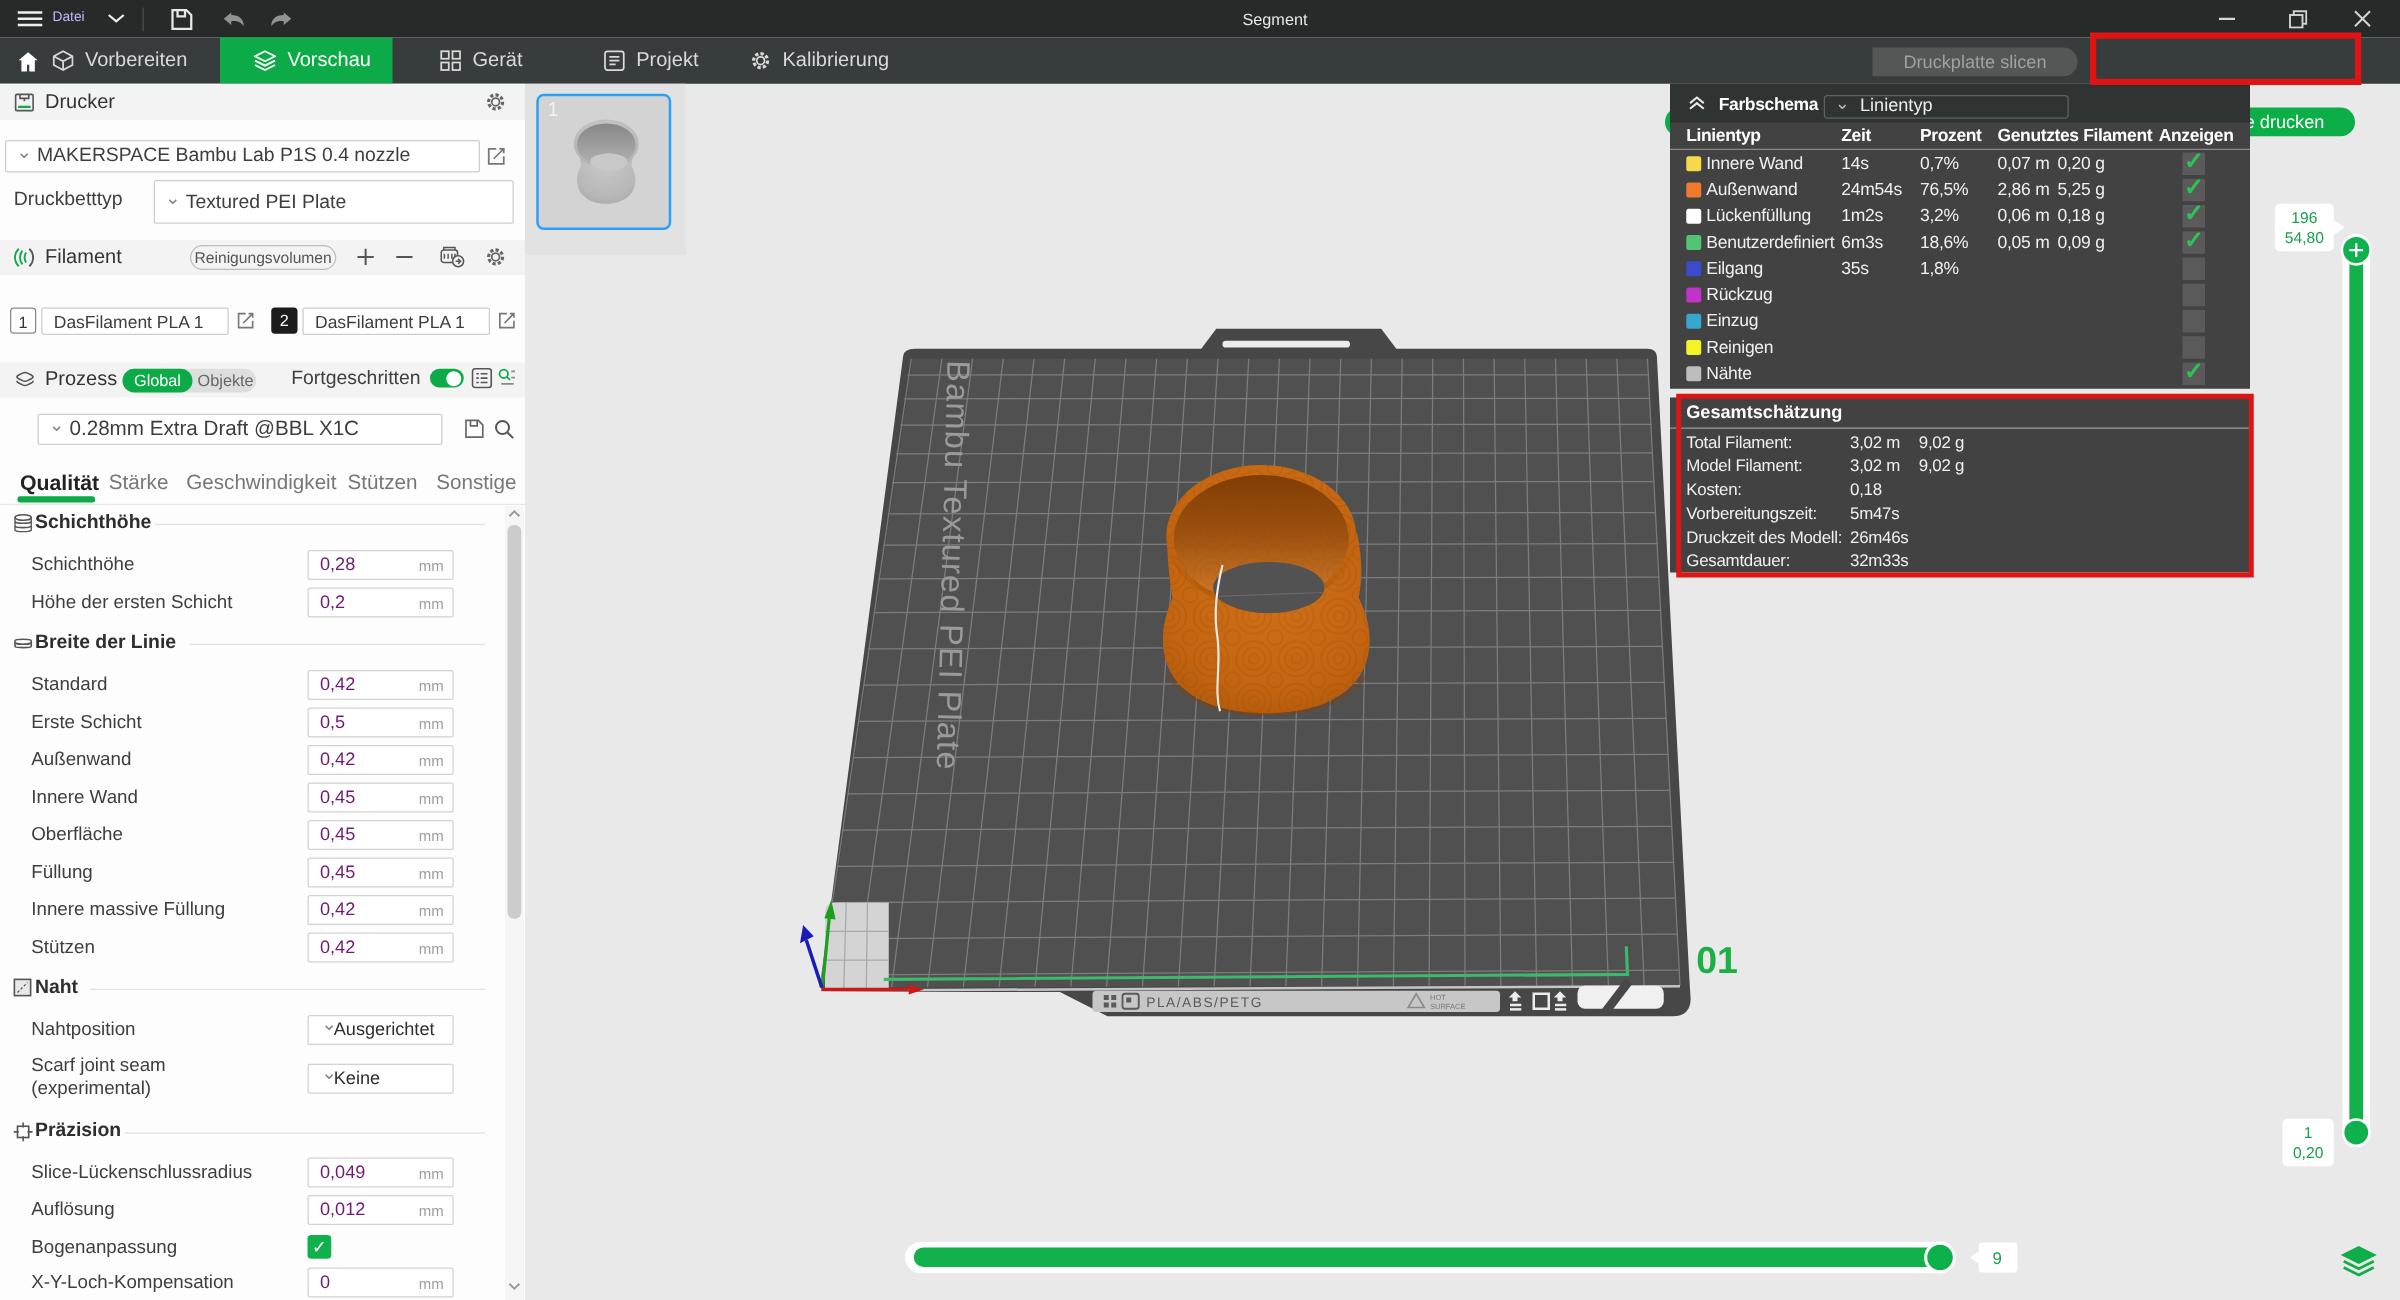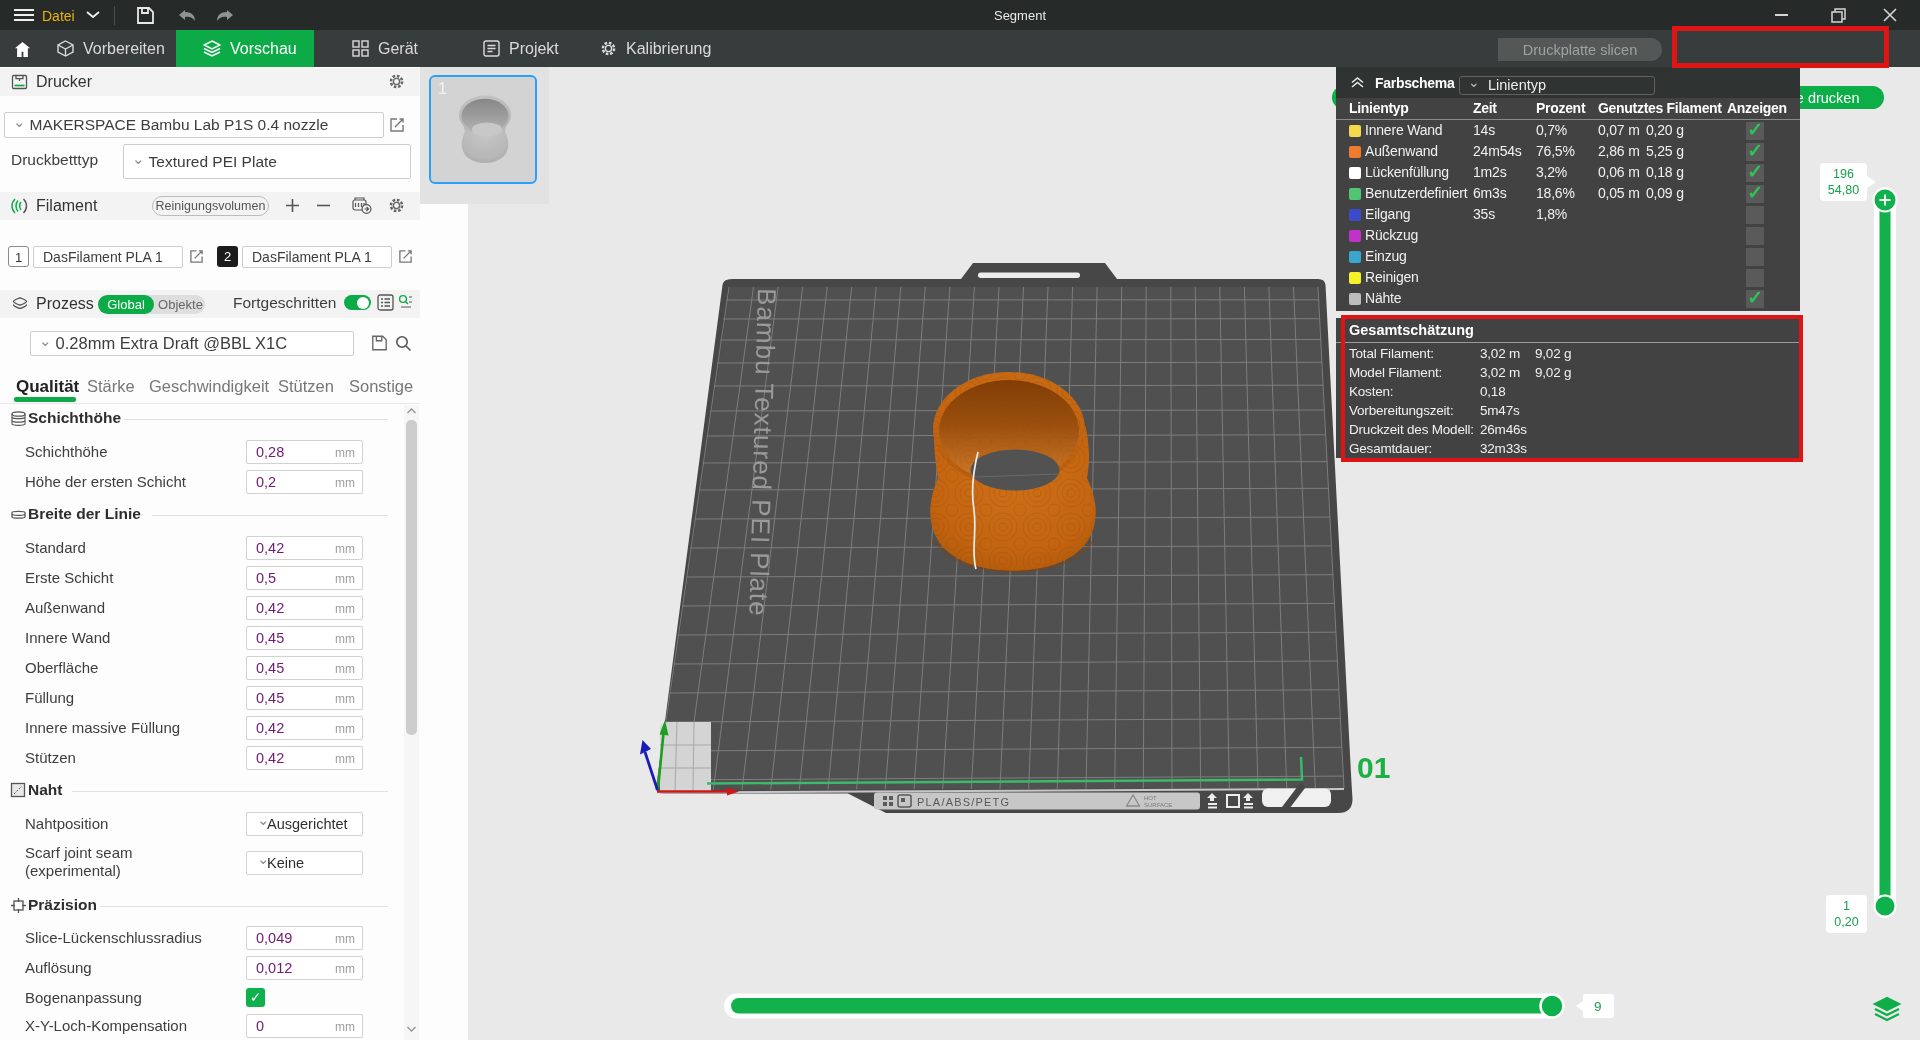--- a/index.html
+++ b/index.html
@@ -1,37 +1,37 @@
 <!DOCTYPE html>
 <html><head><meta charset="utf-8">
 <style>
 * { margin:0; padding:0; box-sizing:border-box; }
 html,body { width:1920px; height:1040px; overflow:hidden;
   font-family:"Liberation Sans", sans-serif; background:#e9e9e9; }
 .abs { position:absolute; }
 
 
 #titlebar { position:absolute; left:0; top:0; width:1920px; height:30px; background:#262b2a; }
-#titlebar .mtxt { position:absolute; color:#eab308; font-size:14px; top:8px; }
+#titlebar .mtxt { position:absolute; color:#c4b5fd; font-size:11px; top:8px; }
 #tb-sep { position:absolute; left:114px; top:6px; width:1px; height:19px; background:#4a4f4e; }
 #wtitle { position:absolute; left:960px; top:8px; width:120px; text-align:center; color:#e8e8e8; font-size:13px; }
 
 
 #tabbar { position:absolute; left:0; top:30px; width:1920px; height:37px; background:#373d3c; }
 .tab { position:absolute; top:0; height:37px; display:flex; align-items:center; color:#dadada; font-size:16px; }
 .tab svg { margin-right:9px; }
 #tab-active { position:absolute; left:176px; top:0; width:138px; height:37px; background:#0cab47; }
 
 
 .btn { position:absolute; top:8px; height:23px; border-radius:11.5px; font-size:14.5px;
   display:flex; align-items:center; justify-content:center; color:#fff; }
 .green { background:#0cae48;margin-top:48px; }
 
 
-#leftpanel { position:absolute; left:0; top:67px; width:468px; height:973px; background:#fdfdfd; }
+#leftpanel { position:absolute; left:0; top:67px; width:420px; height:973px; background:#fdfdfd; }
 .strip { position:absolute; left:0; width:420px; height:28px; background:#f3f3f3; }
 .stitle { position:absolute; left:36px; top:5px; font-size:16px; color:#333; }
 .combo-box { position:absolute; background:#fff; border:1px solid #cdcdcd; border-radius:2px;
   display:flex; align-items:center; color:#3d3d3d; }
 .chev { color:#888; font-size:15px; line-height:10px; margin:0 4px 6px 8px; }
 .rl { position:absolute; left:25px; font-size:15px; color:#3e3e3e; }
 .inp { position:absolute; left:246px; width:117px; height:24px; background:#fff;
   border:1px solid #d2d2d2; border-radius:2px; }
 .inp .val { position:absolute; left:9px; top:3px; font-size:14.5px; color:#701a75; }
 .inp .unit { position:absolute; right:7px; top:5px; font-size:12px; color:#9e9e9e; }
@@ -116,21 +116,21 @@
   <svg class="abs" style="left:1883px;top:8px" width="14" height="14" viewBox="0 0 14 14">
     <path d="M1 1l12 12M13 1L1 13" stroke="#d5d5d5" stroke-width="1.6"></path>
     </svg>
 </div>
 
 <div id="tabbar">
   <svg class="abs" style="left:14px;top:11px" width="17" height="17" viewBox="0 0 19 19">
     <path d="M9.5 1 1 8h2.5v10h5v-6h2v6h5V8H18z" fill="#fff"></path>
     </svg>
   <div id="tab-active"></div>
-  <div class="tab" style="left:57px">
+  <div class="tab" style="left:42px">
     <svg width="17" height="17" viewBox="0 0 17 17">
         <g fill="none" stroke="#dadada" stroke-width="1.4">
       <path d="M8.5 1 16 5v7l-7.5 4L1 12V5z"></path>
           <path d="M1 5l7.5 4L16 5M8.5 9v7"></path>
         </g>
       </svg>
     Vorbereiten</div>
   <div class="tab" style="left:203px;color:#fff">
     <svg width="18" height="17" viewBox="0 0 18 17">
         <g fill="none" stroke="#fff" stroke-width="1.5">

